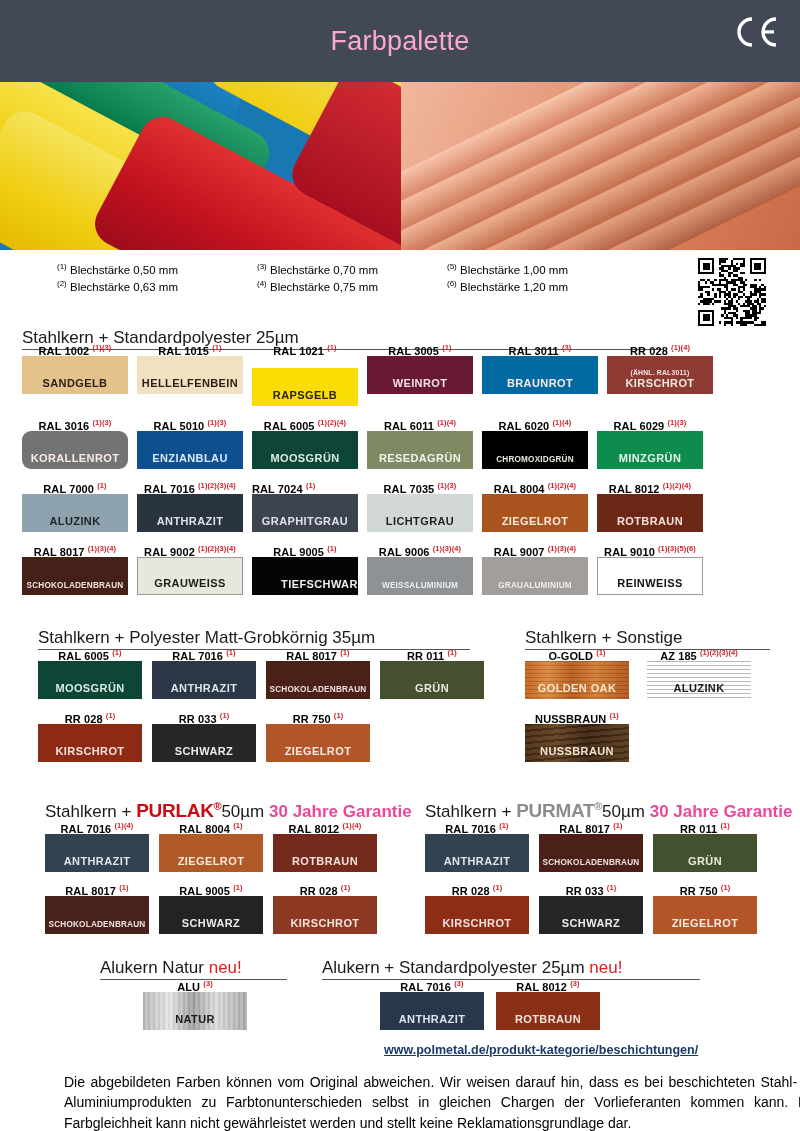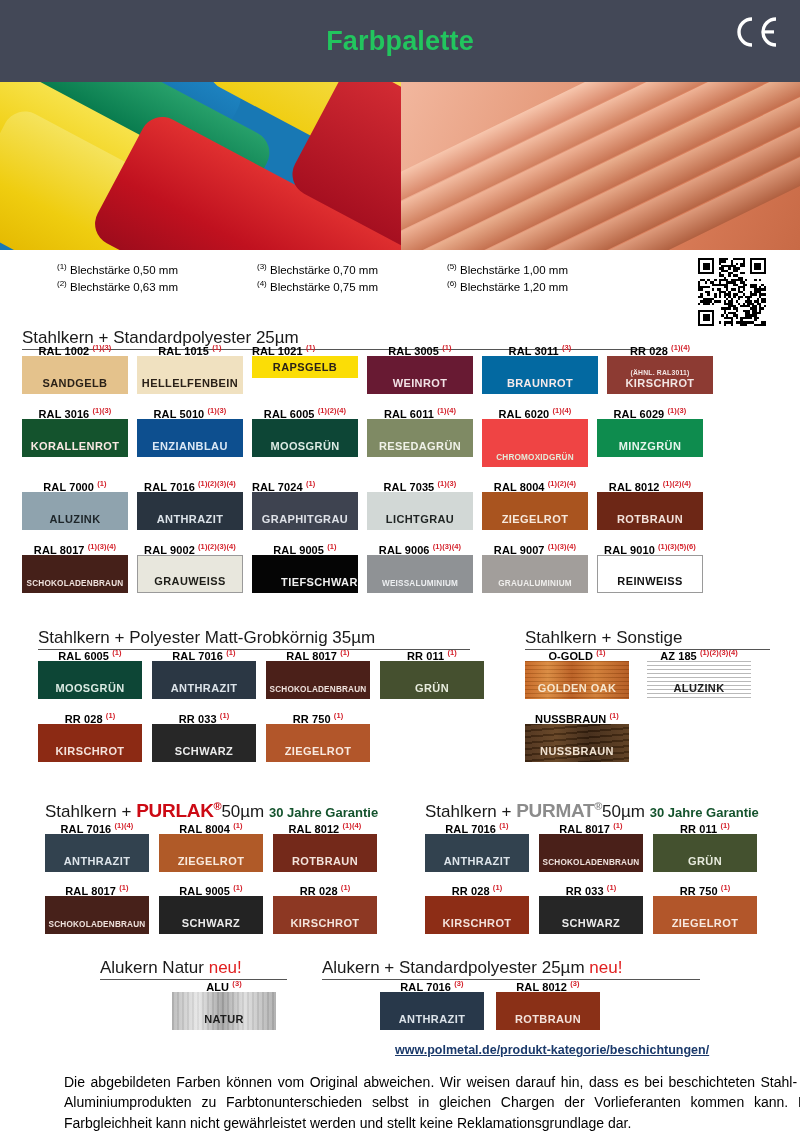--- a/index.html
+++ b/index.html
@@ -10,21 +10,21 @@
     overflow: hidden;
   }
   .page { position: relative; width: 800px; height: 1131px; background: #fff; }
 
   
   .header {
     position: relative; height: 82px; background: #434857;
     display: flex; align-items: center; justify-content: center;
   }
   .header-title {
-    color: #22c55e; font-size: 27px; font-weight: 700; letter-spacing: .2px; text-align: center;
+    color: #f9a8d4; font-size: 27px; font-weight: 400; letter-spacing: .2px; text-align: center;
   }
   .ce-mark {
     position: absolute; right: 22px; top: 16px;
     display: flex; gap: 3px; align-items: center;
     color: #fff; font-size: 0;
   }
   .ce-mark svg { display: block; }
 
   
   .hero { display: flex; height: 168px; width: 100%; }
@@ -55,21 +55,21 @@
   .qr svg { display:block; }
 
   
   .sec-head {
     position: absolute; font-size: 17px; color: #1a1a1a; white-space: nowrap;
     border-bottom: 1.6px solid #555; padding-bottom: 1px;
   }
   .sec-head .brand-red { color: #cc0a14; font-weight: bold; font-size: 19px; letter-spacing: -.3px; }
   .sec-head .brand-grey { color: #8c8c8c; font-weight: bold; font-size: 19px; letter-spacing: -.3px; }
   .sec-head .reg { font-size: 11px; vertical-align: super; }
-  .sec-head .guarantee { color: #14532d; font-size: 13px; font-weight: bold; }
+  .sec-head .guarantee { color: #ec4899; font-size: 17px; font-weight: bold; }
   .sec-head .neu { color: #e02020; }
 
   
   .swatch-grid { position: absolute; display: flex; flex-wrap: wrap; }
   .sw { display: flex; flex-direction: column; align-items: center; }
   .sw-code {
     font-size: 11px; color: #000; font-weight: bold; letter-spacing: .1px;
     height: 16px; line-height: 16px; white-space: nowrap;
   }
   .sw-code sup { color: #d4202a; font-size: 7.5px; vertical-align: super; font-weight: bold; }
@@ -587,22 +587,22 @@
           <div class="sw-name" style="color: rgb(42, 33, 24);">SANDGELB</div>
         </div>
       </div>
       <div class="sw">
         <div class="sw-code" style="width: 106px; text-align: center;">RAL 1015 <sup>(1)</sup></div>
         <div class="sw-chip" style="width: 106px; height: 38px; background: rgb(240, 225, 192);">
           <div class="sw-name" style="color: rgb(42, 33, 24);">HELLELFENBEIN</div>
         </div>
       </div>
       <div class="sw">
-        <div class="sw-code" style="width: 106px; ">RAL 1021 <sup>(1)</sup></div>
-        <div class="sw-chip" style="width: 106px; height: 22px; background: rgb(251, 221, 6);">
+        <div class="sw-code" style="width: 106px; text-align: center;">RAL 1021 <sup>(1)</sup></div>
+        <div class="sw-chip" style="width: 106px; height: 38px; background: rgb(251, 221, 6); margin-top: 12px;">
           <div class="sw-name" style="color: rgb(42, 33, 24);">RAPSGELB</div>
         </div>
       </div>
       <div class="sw">
         <div class="sw-code" style="width: 106px; text-align: center;">RAL 3005 <sup>(1)</sup></div>
         <div class="sw-chip" style="width: 106px; height: 38px; background: rgb(104, 26, 51);">
           <div class="sw-name" style="color: rgb(242, 226, 230);">WEINROT</div>
         </div>
       </div>
       <div class="sw">
@@ -613,21 +613,21 @@
       </div>
       <div class="sw">
         <div class="sw-code" style="width: 106px; text-align: center;">RR 028 <sup>(1)(4)</sup></div>
         <div class="sw-chip" style="width: 106px; height: 38px; background: rgb(141, 59, 51);">
           <div class="sw-sub" style="color: rgb(243, 230, 228);">(ÄHNL. RAL3011)</div>
           <div class="sw-name" style="color: rgb(243, 230, 228);">KIRSCHROT</div>
         </div>
       </div>
       <div class="sw">
         <div class="sw-code" style="width: 106px; text-align: center;">RAL 3016 <sup>(1)(3)</sup></div>
-        <div class="sw-chip" style="width: 106px; height: 38px; background: #14532d;">
+        <div class="sw-chip" style="width: 106px; height: 38px; background: #737373; border-radius: 9px;">
           <div class="sw-name" style="color: rgb(250, 233, 228);">KORALLENROT</div>
         </div>
       </div>
       <div class="sw">
         <div class="sw-code" style="width: 106px; text-align: center;">RAL 5010 <sup>(1)(3)</sup></div>
         <div class="sw-chip" style="width: 106px; height: 38px; background: rgb(13, 79, 143);">
           <div class="sw-name" style="color: rgb(219, 232, 245);">ENZIANBLAU</div>
         </div>
       </div>
       <div class="sw">
@@ -637,21 +637,21 @@
         </div>
       </div>
       <div class="sw">
         <div class="sw-code" style="width: 106px; text-align: center;">RAL 6011 <sup>(1)(4)</sup></div>
         <div class="sw-chip" style="width: 106px; height: 38px; background: rgb(127, 138, 100);">
           <div class="sw-name" style="color: rgb(240, 242, 232);">RESEDAGRÜN</div>
         </div>
       </div>
       <div class="sw">
         <div class="sw-code" style="width: 106px; text-align: center;">RAL 6020 <sup>(1)(4)</sup></div>
-        <div class="sw-chip" style="width: 106px; height: 48px; background: #ef4444;">
+        <div class="sw-chip" style="width: 106px; height: 38px; background: #000000;">
           <div class="sw-name small" style="color: rgb(227, 234, 217);">CHROMOXIDGRÜN</div>
         </div>
       </div>
       <div class="sw">
         <div class="sw-code" style="width: 106px; text-align: center;">RAL 6029 <sup>(1)(3)</sup></div>
         <div class="sw-chip" style="width: 106px; height: 38px; background: rgb(14, 140, 78);">
           <div class="sw-name" style="color: rgb(230, 245, 236);">MINZGRÜN</div>
         </div>
       </div>
       <div class="sw">
@@ -880,21 +880,21 @@
         <div class="sw-code" style="width: 104px; text-align: center;">RR 750 <sup>(1)</sup></div>
         <div class="sw-chip" style="width: 104px; height: 38px; background: rgb(178, 86, 42);">
           <div class="sw-name" style="color: rgb(248, 233, 224);">ZIEGELROT</div>
         </div>
       </div>
     </div>
 
   <div class="sec-head" style="left:100px;top:958px;width:187px;">
     <span>Alukern Natur </span><span class="neu">neu!</span>
   </div>
-  <div class="swatch-grid" id="grid-alunatur" style="left:86px;top:976px;width:190px;gap:6px 10px;justify-content:flex-end;">
+  <div class="swatch-grid" id="grid-alunatur" style="left:100px;top:976px;width:190px;gap:6px 10px;justify-content:center;">
       <div class="sw">
         <div class="sw-code" style="width: 104px; text-align: center;">ALU <sup>(3)</sup></div>
         <div class="sw-chip tex-alu" style="width: 104px; height: 38px;">
           <div class="sw-name" style="color: rgb(28, 28, 28);">NATUR</div>
         </div>
       </div>
     </div>
 
   <div class="sec-head" style="left:322px;top:958px;width:378px;">
     <span>Alukern + Standardpolyester 25µm </span><span class="neu">neu!</span>
@@ -907,17 +907,17 @@
         </div>
       </div>
       <div class="sw">
         <div class="sw-code" style="width: 104px; text-align: center;">RAL 8012 <sup>(3)</sup></div>
         <div class="sw-chip" style="width: 104px; height: 38px; background: rgb(138, 48, 23);">
           <div class="sw-name" style="color: rgb(243, 227, 220);">ROTBRAUN</div>
         </div>
       </div>
     </div>
 
-  <a class="weblink" href="#" style="left:395px;top:1043px;">www.polmetal.de/produkt-kategorie/beschichtungen/</a>
+  <a class="weblink" href="#" style="left:384px;top:1043px;">www.polmetal.de/produkt-kategorie/beschichtungen/</a>
 
   <div class="footer">Die abgebildeten Farben können vom Original abweichen. Wir weisen darauf hin, dass es bei beschichteten Stahl- und Aluminiumprodukten zu Farbtonunterschieden selbst in gleichen Chargen der Vorlieferanten kommen kann. Eine Farbgleichheit kann nicht gewährleistet werden und stellt keine Reklamationsgrundlage dar.</div>
 
 </div>
 
 </body></html>

